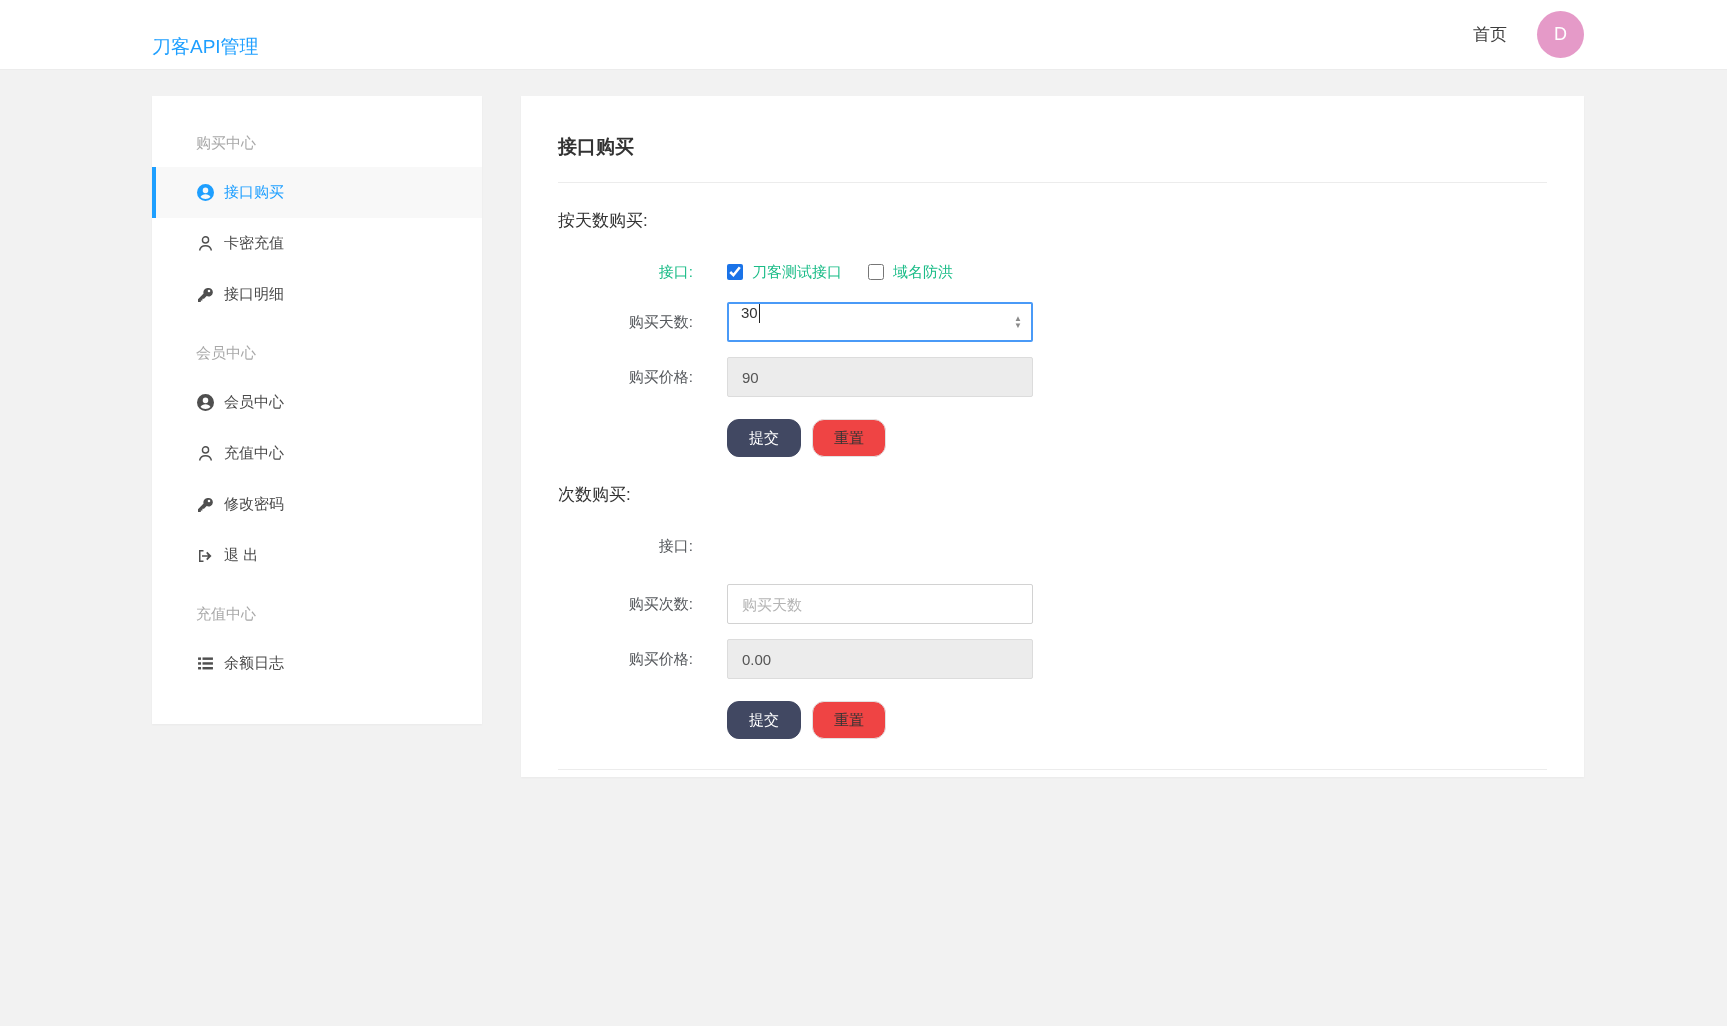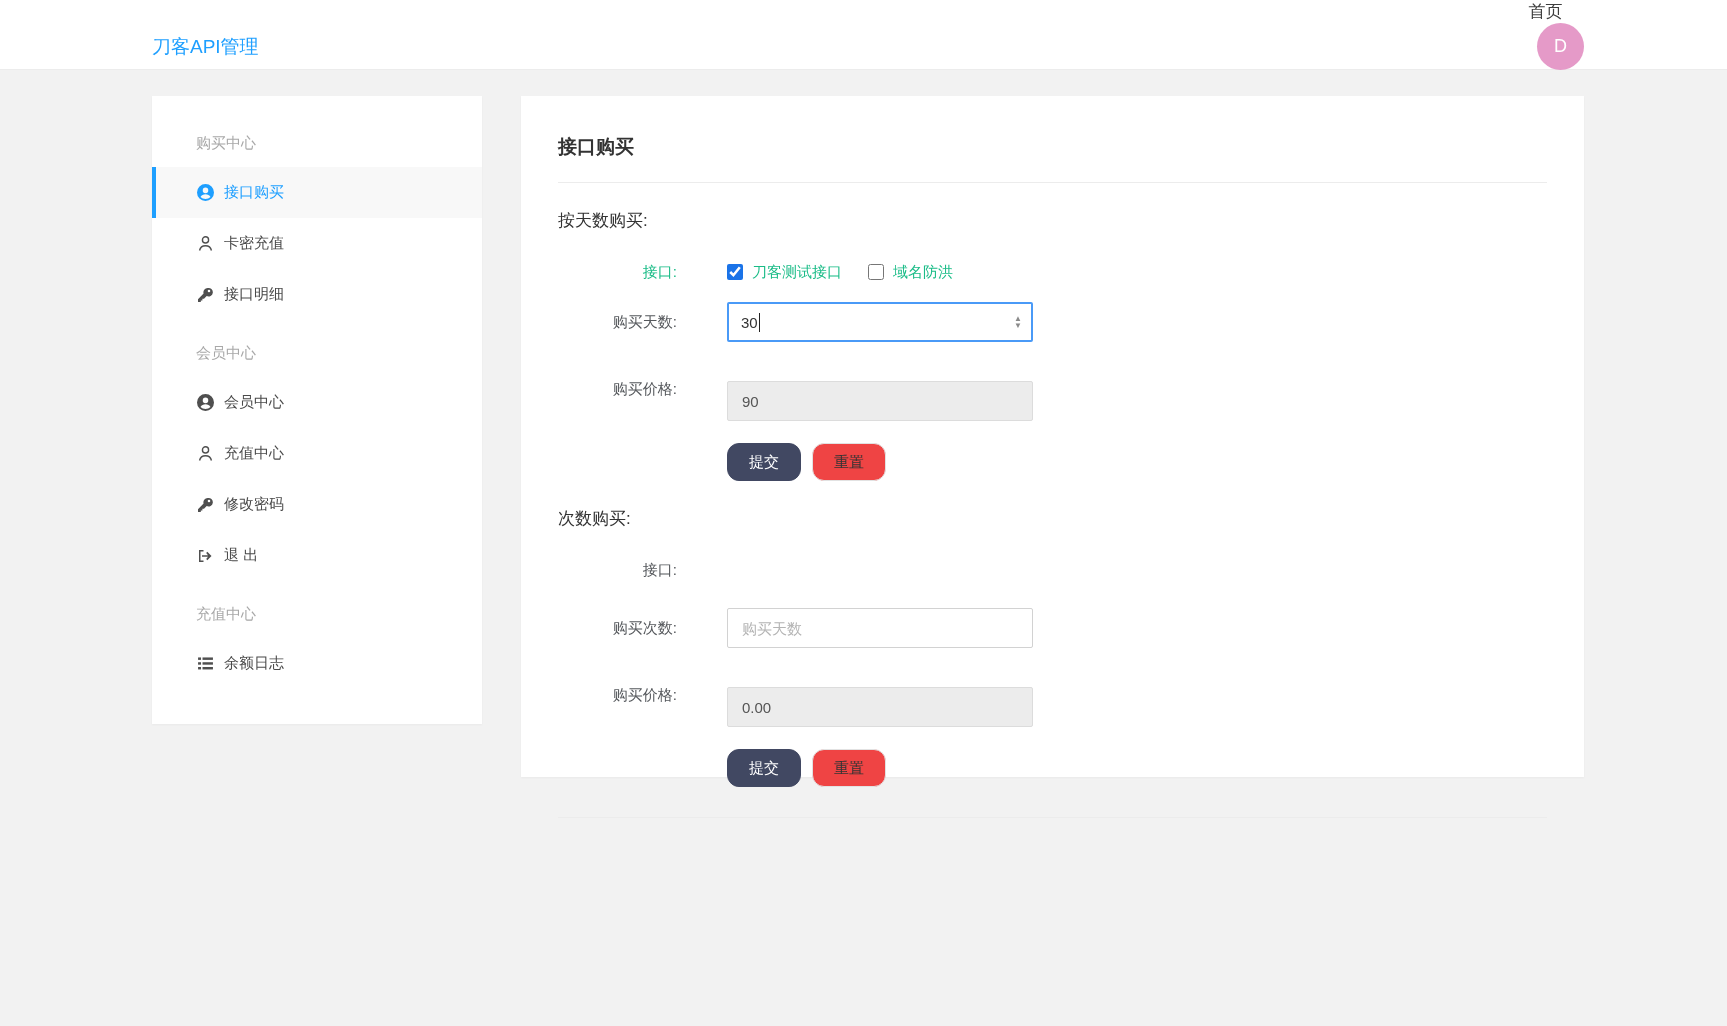--- a/index.html
+++ b/index.html
@@ -14,21 +14,21 @@
   
   .navbar {
     height: 70px; background: #fff; border-bottom: 1px solid #ececec;
     display: flex; align-items: center;
   }
   .navbar-inner {
     margin-left: 152px; width: 1432px;
     display: flex; align-items: center; justify-content: space-between;
   }
   .brand { color: #1e9fff; font-size: 19px; font-weight: 500; cursor: pointer; margin-top: 24px; }
-  .nav-right { display: flex; align-items: center; flex-direction: column; }
+  .nav-right { display: flex; align-items: center; }
   .nav-home { font-size: 17px; color: #3d3d3d; cursor: pointer; }
   .avatar {
     width: 47px; height: 47px; border-radius: 50%;
     background: #e59ac8; color: #fff; font-size: 18px;
     display: flex; align-items: center; justify-content: center;
     margin-left: 30px; cursor: pointer;
   }
 
   
   .page { margin: 26px 0 0 152px; width: 1432px; display: flex; }
@@ -59,55 +59,54 @@
     box-shadow: 0 1px 2px rgba(0,0,0,.04);
     padding: 0 37px;
   }
   .card-title { font-size: 19px; font-weight: bold; color: #333; padding: 38px 0 22px 0; }
   .card-title-divider { border-bottom: 1px solid #ececec; }
 
   .section-heading { font-size: 17px; font-weight: normal; color: #333; margin: 26px 0 24px 0; }
 
   .form-row { display: flex; align-items: center; margin-bottom: 15px; }
   .form-label {
-    width: 169px; padding-right: 50px; text-align: right;
+    width: 169px; padding-right: 34px; text-align: right;
     font-size: 15px; color: #55585c; flex-shrink: 0;
   }
   .form-label.green { color: #1abc87; }
 
   .checkbox-row { height: 32px; margin-bottom: 14px; }
   .checkbox-group { display: flex; align-items: center; margin-right: 26px; }
   .checkbox-group input[type=checkbox] {
     width: 16px; height: 16px; accent-color: #1a73e8; margin: 0 9px 0 0; cursor: pointer;
   }
   .checkbox-group .cb-label { color: #1abc87; font-size: 15px; cursor: pointer; }
 
   .control { width: 306px; height: 40px; font-size: 15px; border-radius: 2px; }
 
   .fake-input {
-    border: 2px solid #4a9af7; background: #fff; display: flex; align-items: center;
+    border: 2px solid #4a9af7; background: #fff; display: flex; align-items: flex-start;
     padding: 0 12px; position: relative; cursor: text;
   }
   .fake-input .val { color: #333; }
   .caret { display:inline-block; width:1px; height:19px; background:#222; margin-left:1px; }
   .spinner {
     position: absolute; right: 9px; top: 0; height: 100%;
     display: flex; flex-direction: column; justify-content: center;
     color: #8a8a8a; font-size: 8px; line-height: 7px; cursor: pointer;
   }
 
   input.text-input {
     border: 1px solid #d2d2d2; background: #fff; color: #333; padding: 16px 14px;
     outline: none; font-family: "Liberation Sans", sans-serif;
   }
   input.text-input::placeholder { color: #b4b4b4; }
   input.disabled-input {
     border: 1px solid #dcdcdc; background: #ececec; color: #555; padding: 0 14px;
     font-family: "Liberation Sans", sans-serif;
-    margin-top: 24px;
   }
 
   .btn-row { display: flex; margin: 22px 0 26px 169px; }
   .btn {
     height: 38px; padding: 0 21px; font-size: 15px; border-radius: 12px; cursor: pointer;
     font-family: "Liberation Sans", sans-serif;
   }
   .btn-submit { background: #414862; color: #fff; border: 1px solid #414862; }
   .btn-reset { background: #ef4444; color: #333; border: 1px solid #e2e2e2; margin-left: 11px; }
 

